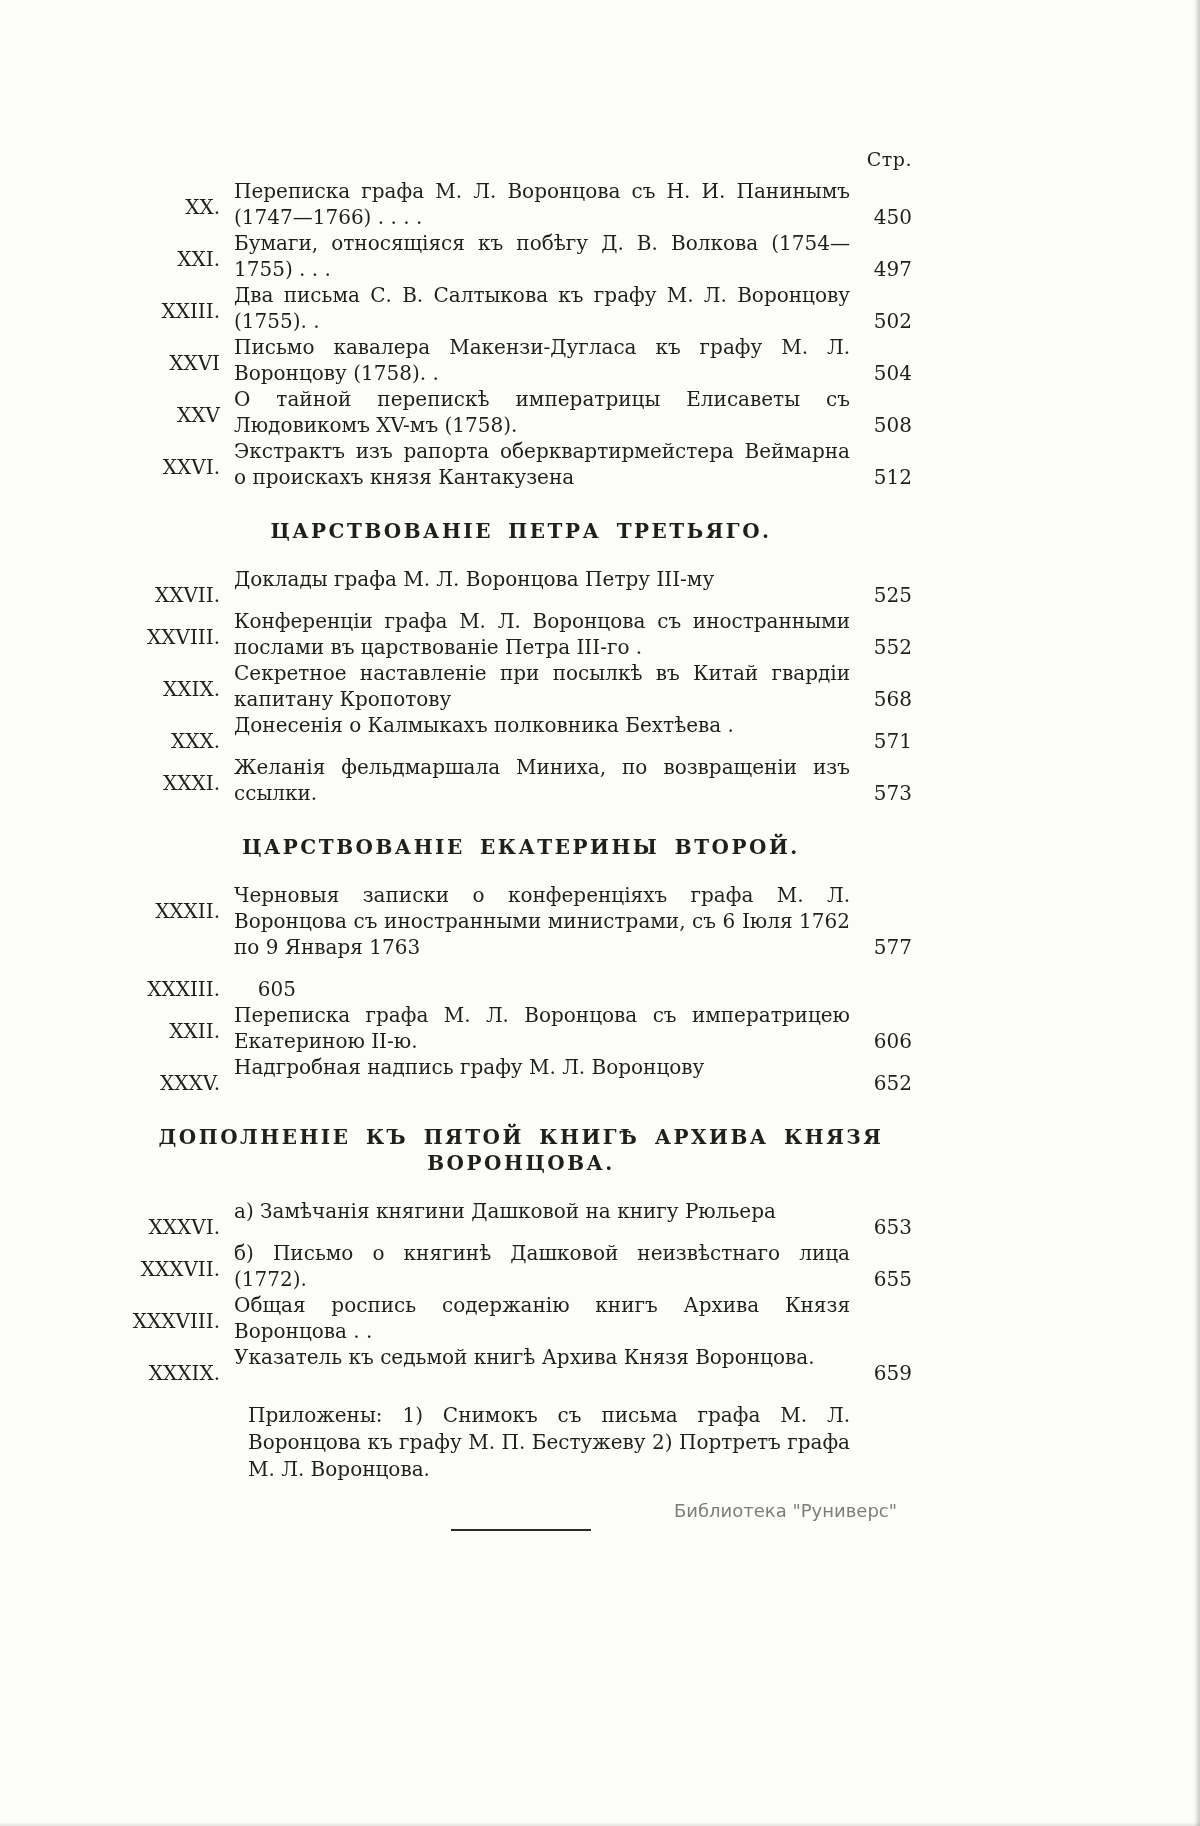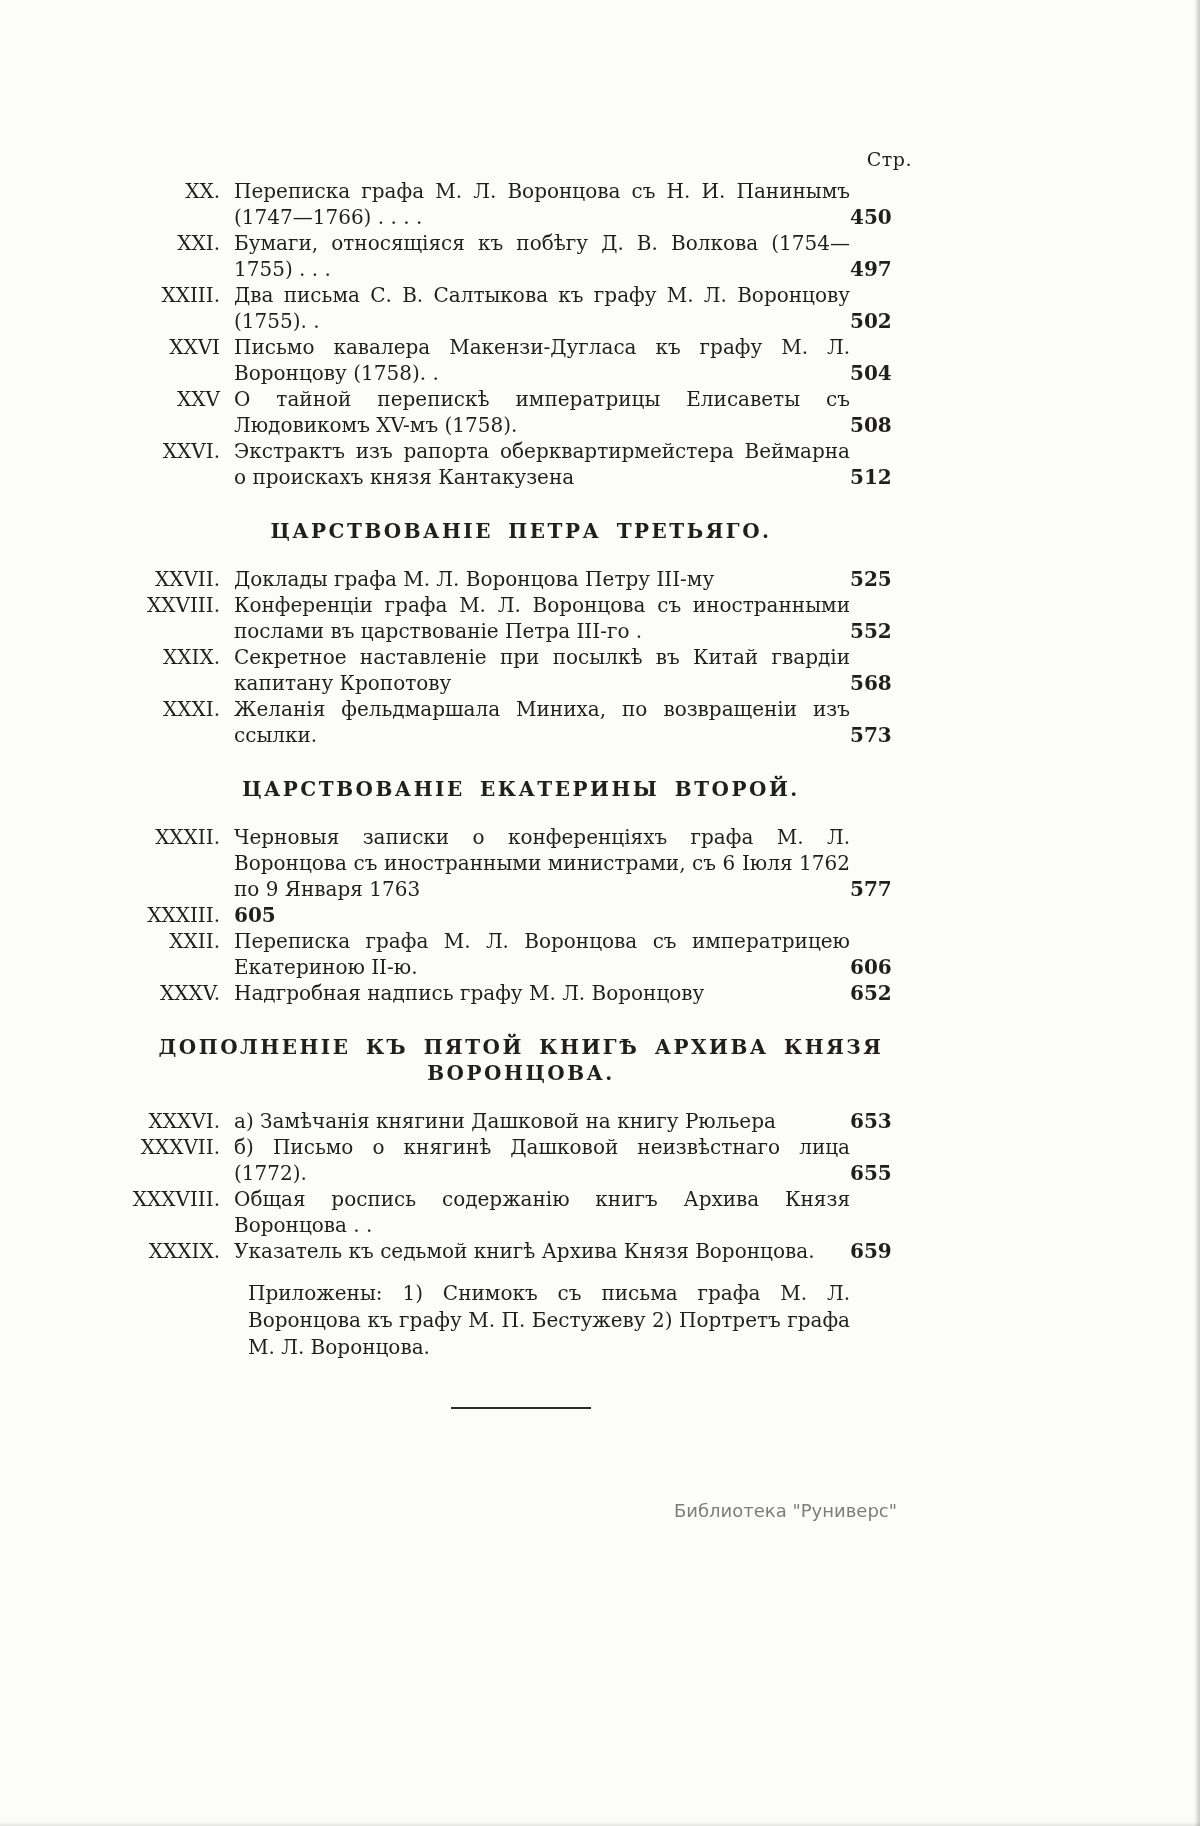--- a/index.html
+++ b/index.html
@@ -32,30 +32,30 @@
   .entry {
     display:flex;
     font-size:20px;
     line-height:26px;
   }
   .entry-num {
     flex:0 0 104px;
     text-align:right;
     padding-right:14px;
     white-space:nowrap;
+    margin-top:16px;
   }
   .entry-text {
     flex:1 1 auto;
     text-align:justify;
   }
   .entry-page {
     flex:0 0 62px;
-    text-align:left;
+    text-align:right;
     align-self:flex-end;
-    font-weight:bold;
   }
   .section-heading {
     text-align:center;
     font-weight:bold;
     letter-spacing:2.5px;
     word-spacing:6px;
     font-size:20px;
     line-height:26px;
     margin:28px 0 22px 0;
   }
@@ -126,20 +126,25 @@
         <div class="entry-num">XXVIII.</div>
         <div class="entry-text">Конференціи графа М. Л. Воронцова съ иностранными послами въ царствованіе Петра III-го .</div>
         <div class="entry-page">552</div>
       </div>
       <div class="entry">
         <div class="entry-num">XXIX.</div>
         <div class="entry-text">Секретное наставленіе при посылкѣ въ Китай гвардіи капитану Кропотову</div>
         <div class="entry-page">568</div>
       </div>
       <div class="entry">
+        <div class="entry-num">XXX.</div>
+        <div class="entry-text">Донесенія о Калмыкахъ полковника Бехтѣева .</div>
+        <div class="entry-page">571</div>
+      </div>
+      <div class="entry">
         <div class="entry-num">XXXI.</div>
         <div class="entry-text">Желанія фельдмаршала Миниха, по возвращеніи изъ ссылки.</div>
         <div class="entry-page">573</div>
       </div>
       <div class="section-heading">ЦАРСТВОВАНІЕ ЕКАТЕРИНЫ ВТОРОЙ.</div>
       <div class="entry">
         <div class="entry-num">XXXII.</div>
         <div class="entry-text">Черновыя записки о конференціяхъ графа М. Л. Воронцова съ иностранными министрами, съ 6 Іюля 1762 по 9 Января 1763</div>
         <div class="entry-page">577</div>
       </div>

